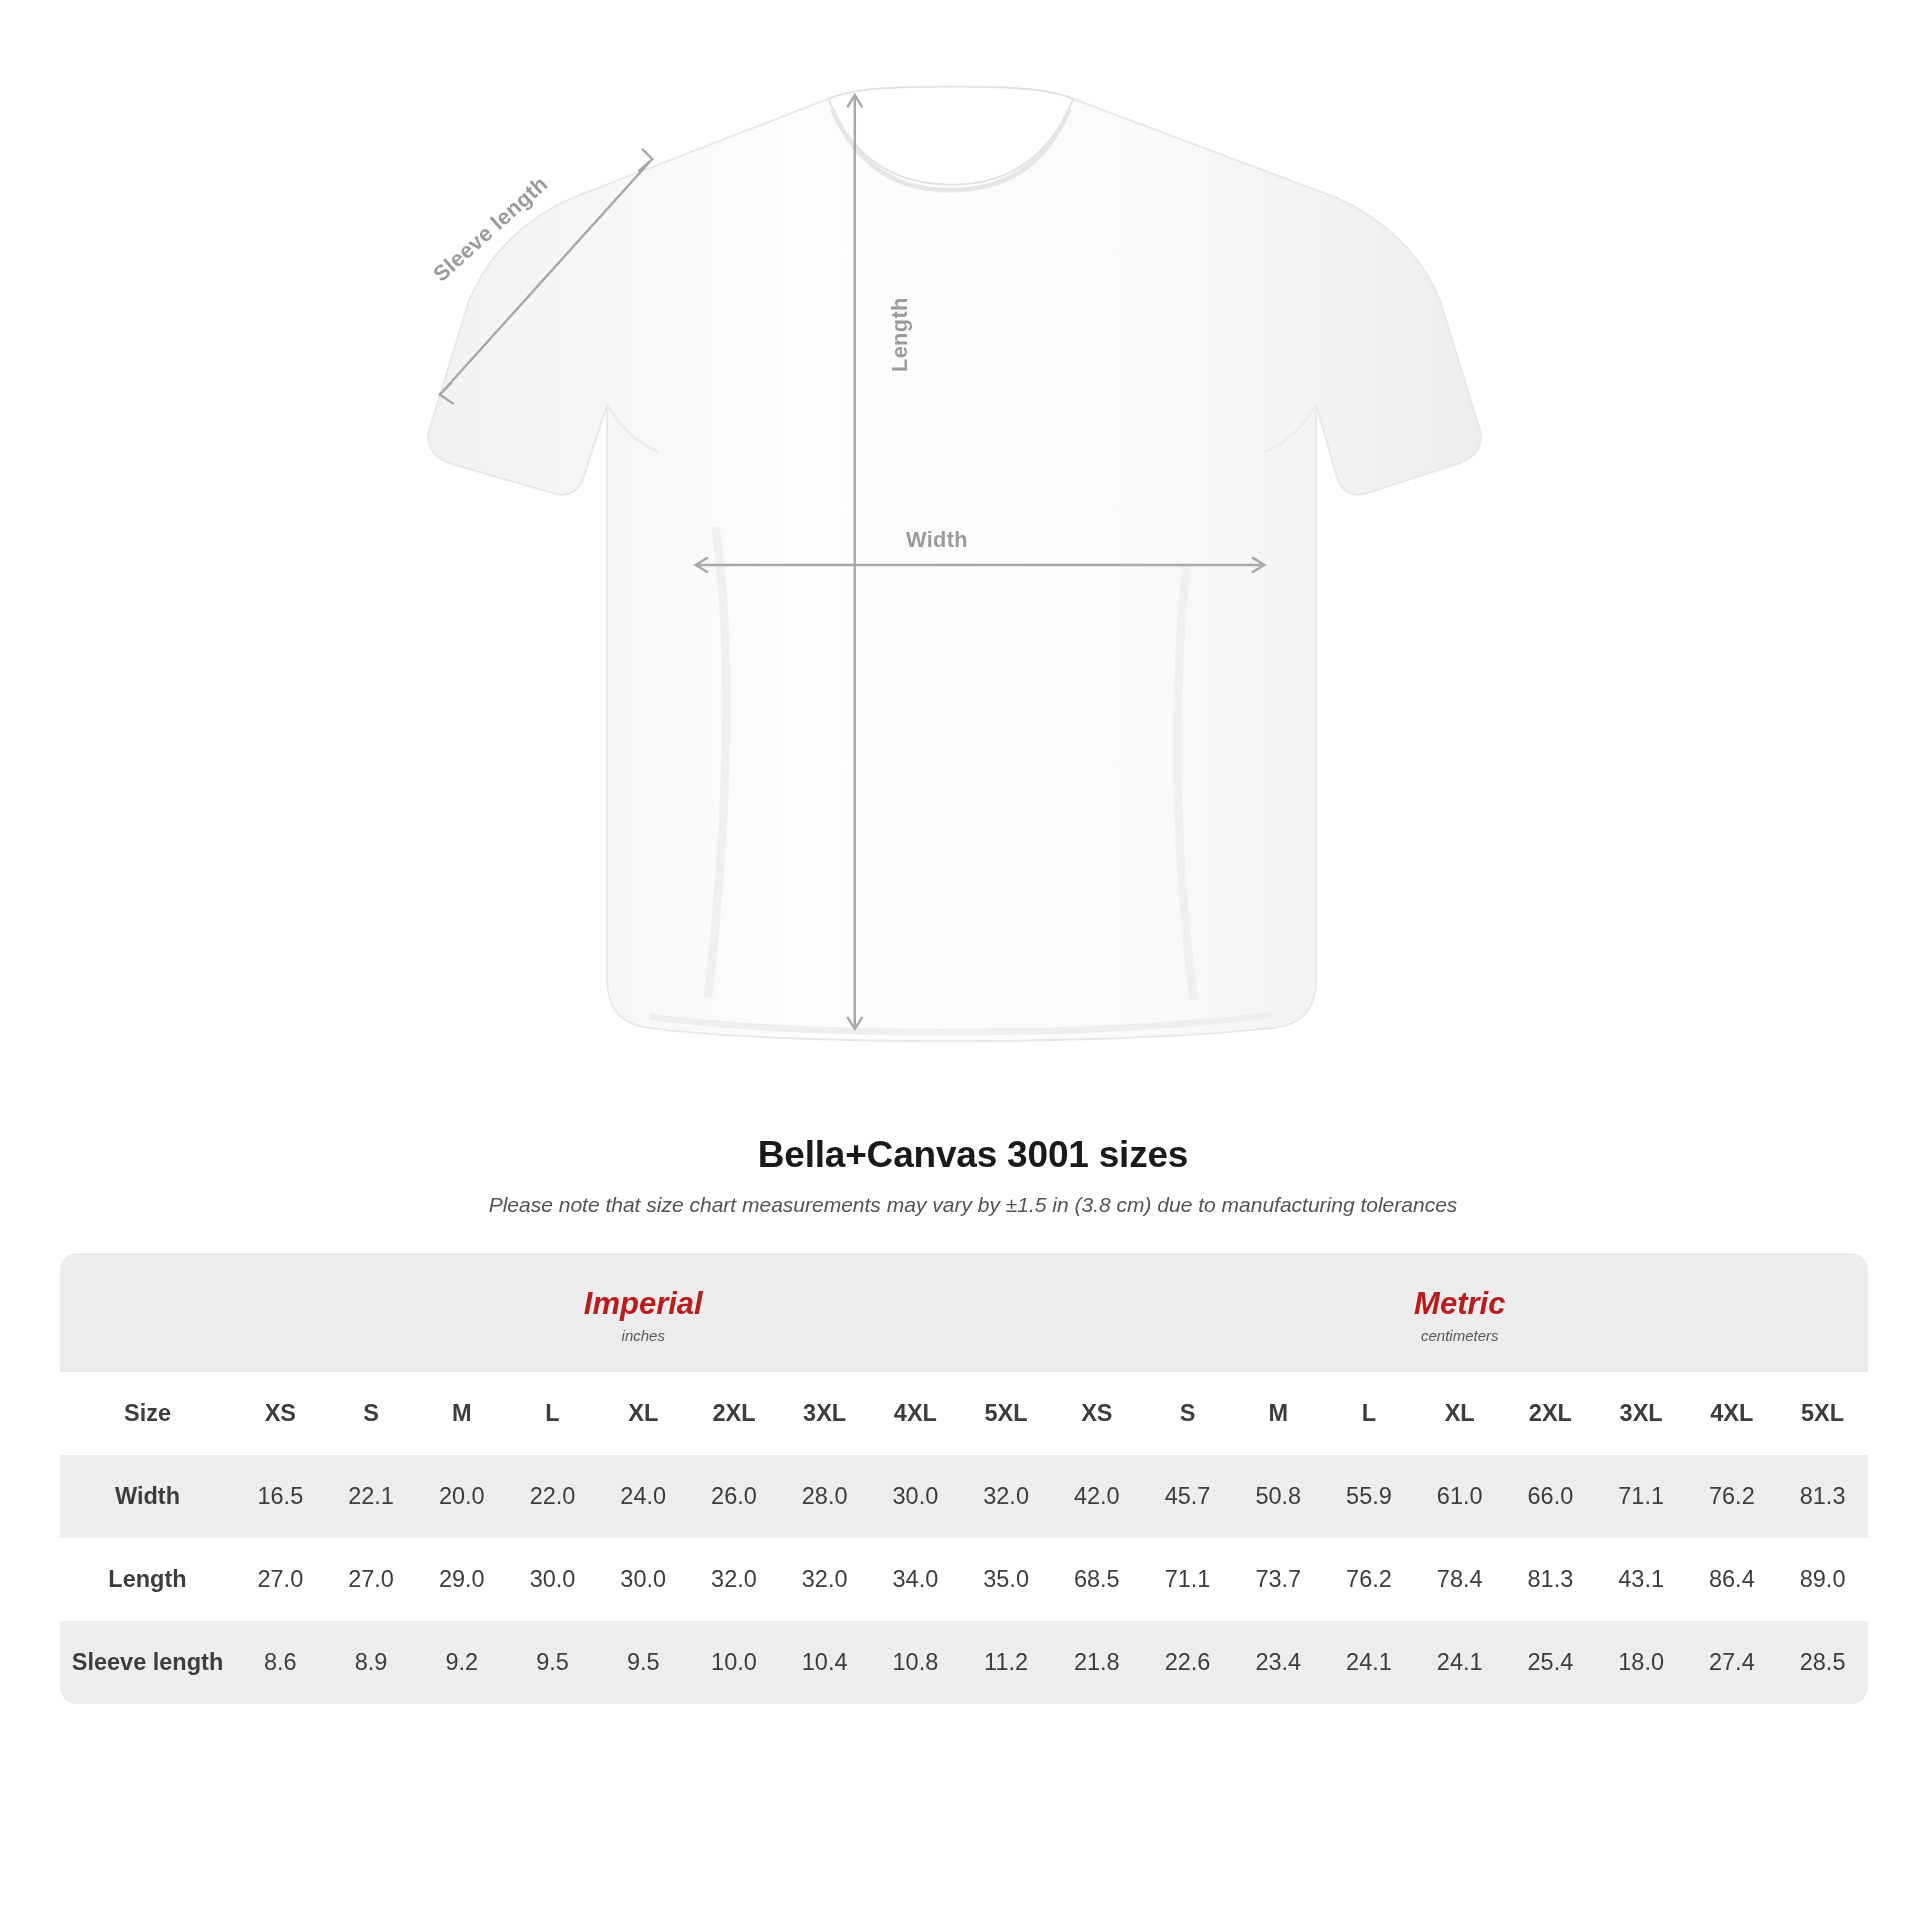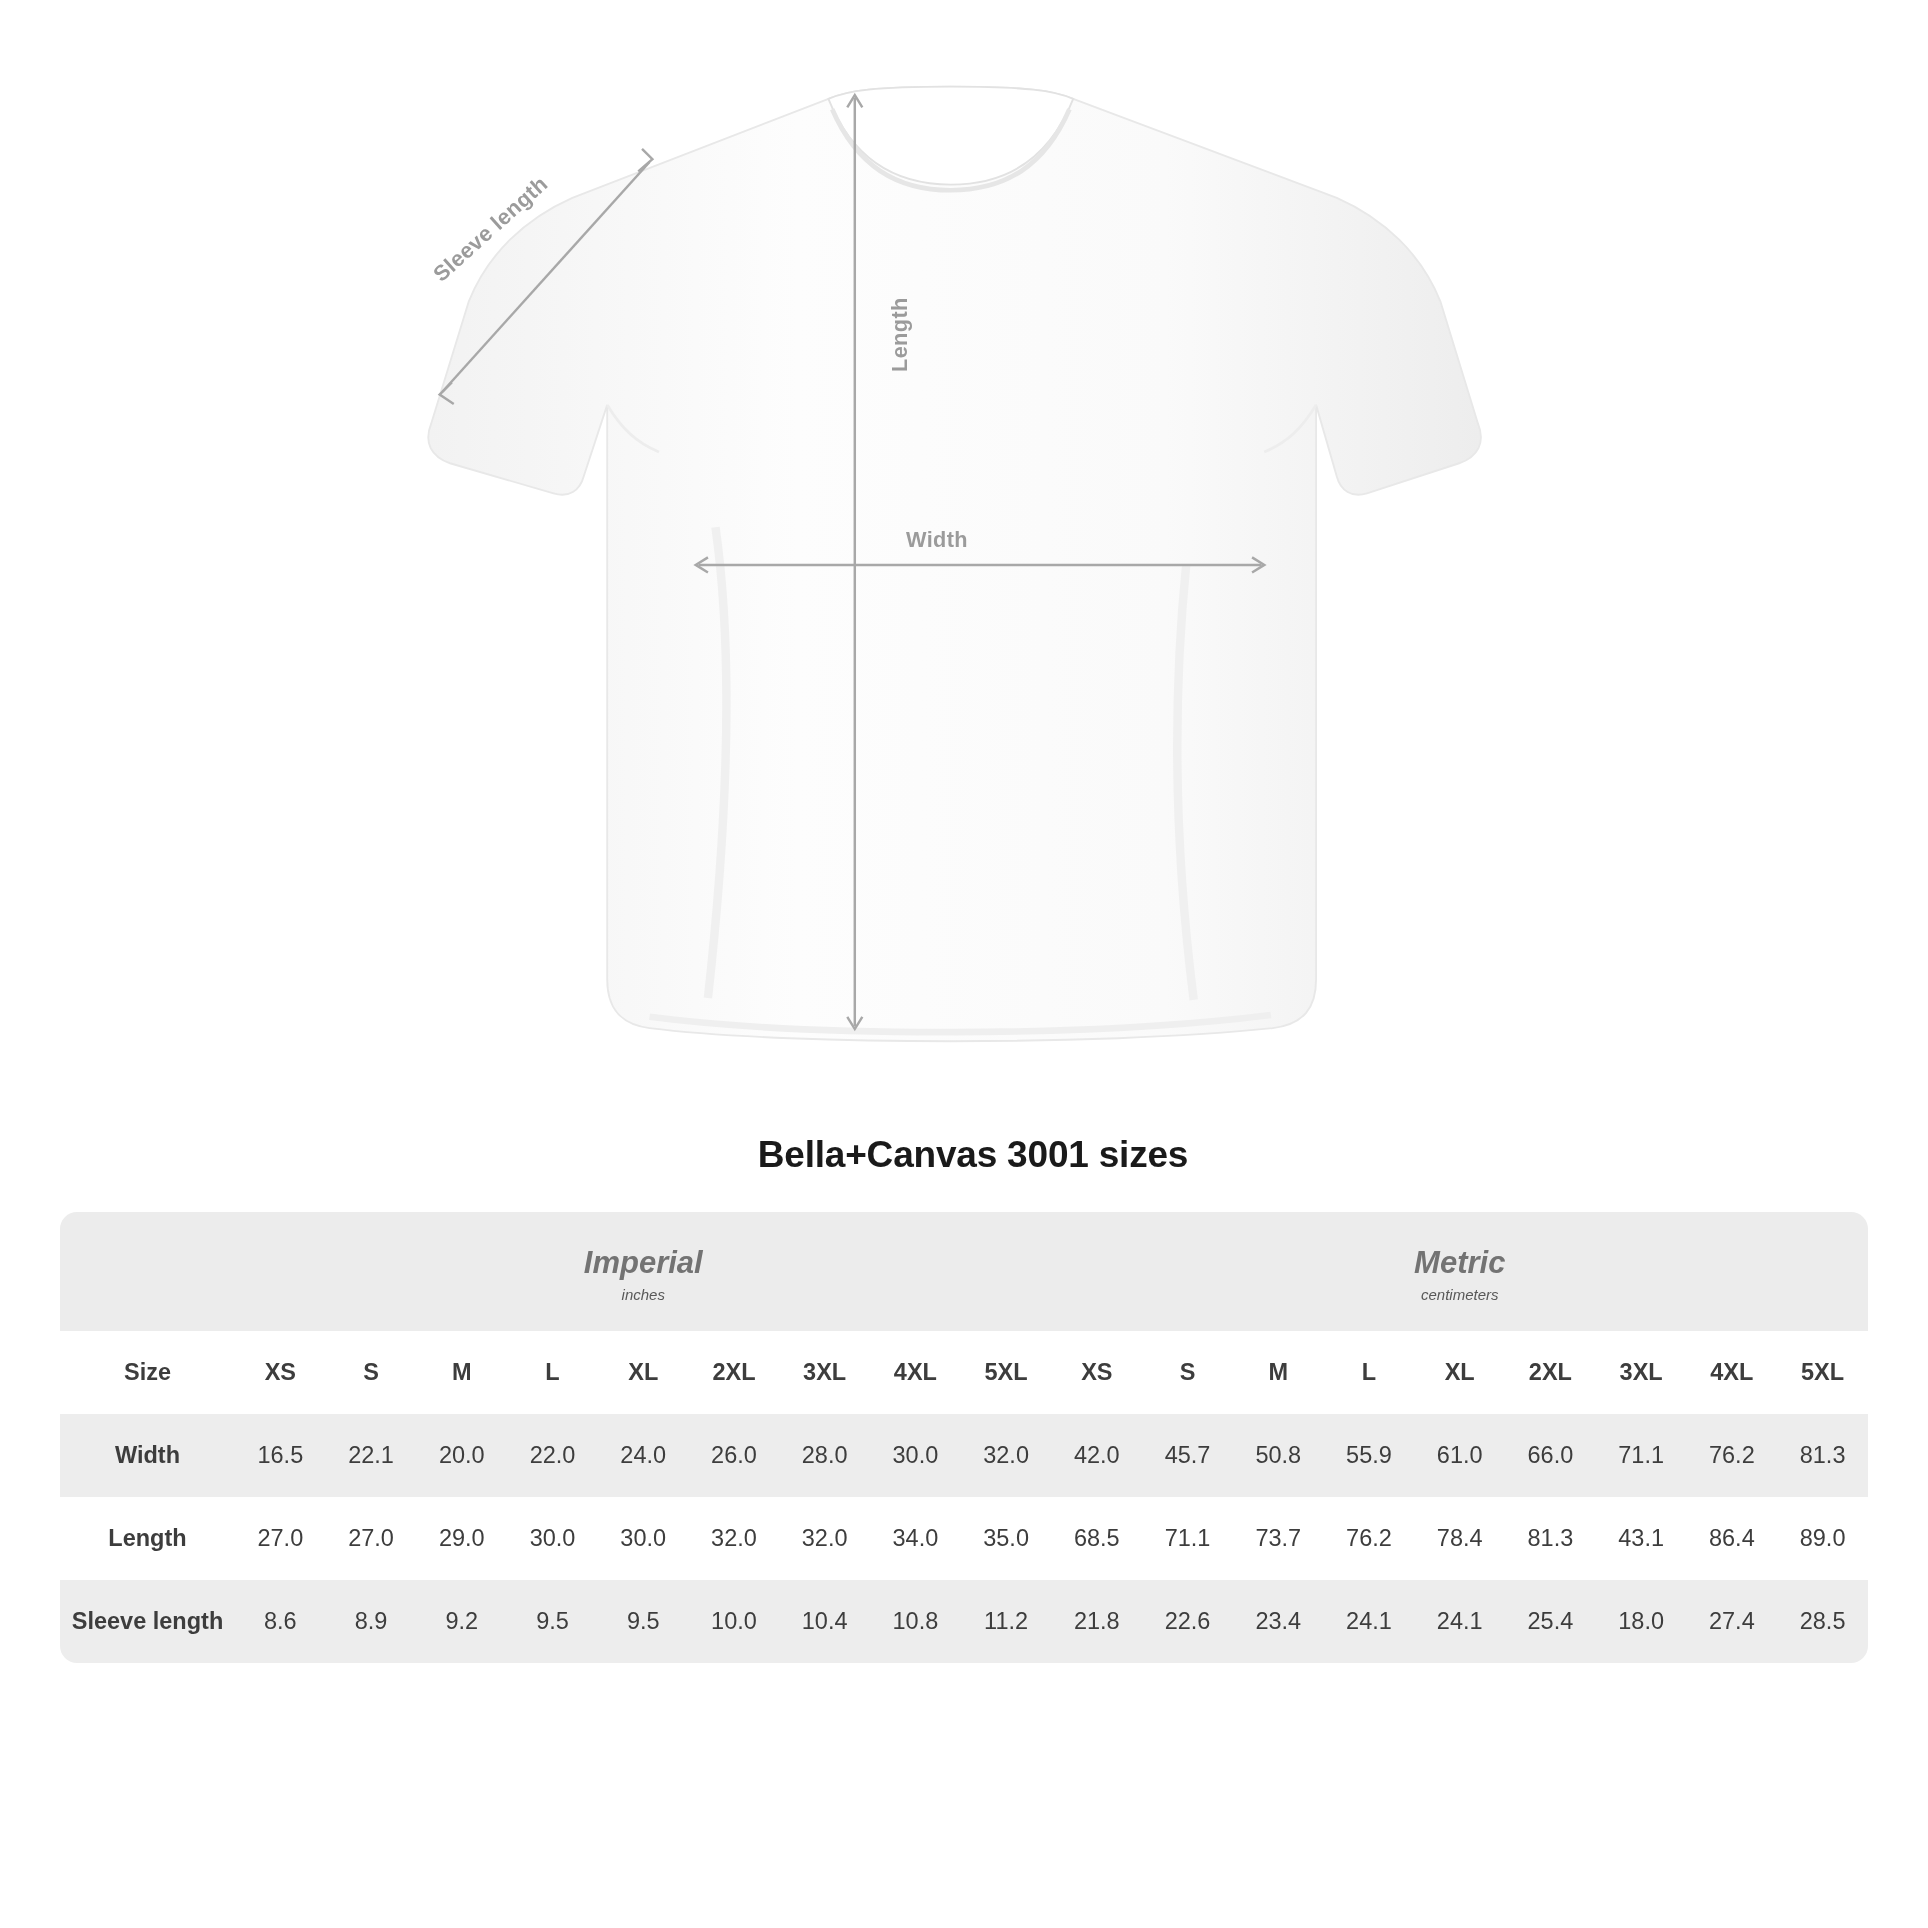--- a/index.html
+++ b/index.html
@@ -94,21 +94,21 @@
   }
   
   .units-row td {
     background: #ececec;
     padding: 32px 0 28px 0;
   }
   .unit-name {
     font-size: 31px;
     font-style: italic;
     font-weight: bold;
-    color: #737373;
+    color: #b91c1c;
     line-height: 1.25;
   }
   .unit-sub {
     font-size: 15px;
     font-style: italic;
     color: #585858;
     margin-top: 3.8px;
   }
   
   .size-row td {
@@ -204,20 +204,21 @@
       </g>
     </svg>
 
     <div class="dim-label label-sleeve">Sleeve length</div>
     <div class="dim-label label-length">Length</div>
     <div class="dim-label label-width">Width</div>
   </div>
 
   <div class="title-block">
     <div class="chart-title">Bella+Canvas 3001 sizes</div>
+    <div class="chart-note">Please note that size chart measurements may vary by ±1.5 in (3.8 cm) due to manufacturing tolerances</div>
   </div>
 
   <div class="table-wrap">
     <table class="size-table">
       <tbody>
         <tr class="units-row">
           <td class="first-col"></td>
           <td colspan="9">
             <div class="unit-name">Imperial</div>
             <div class="unit-sub">inches</div>

